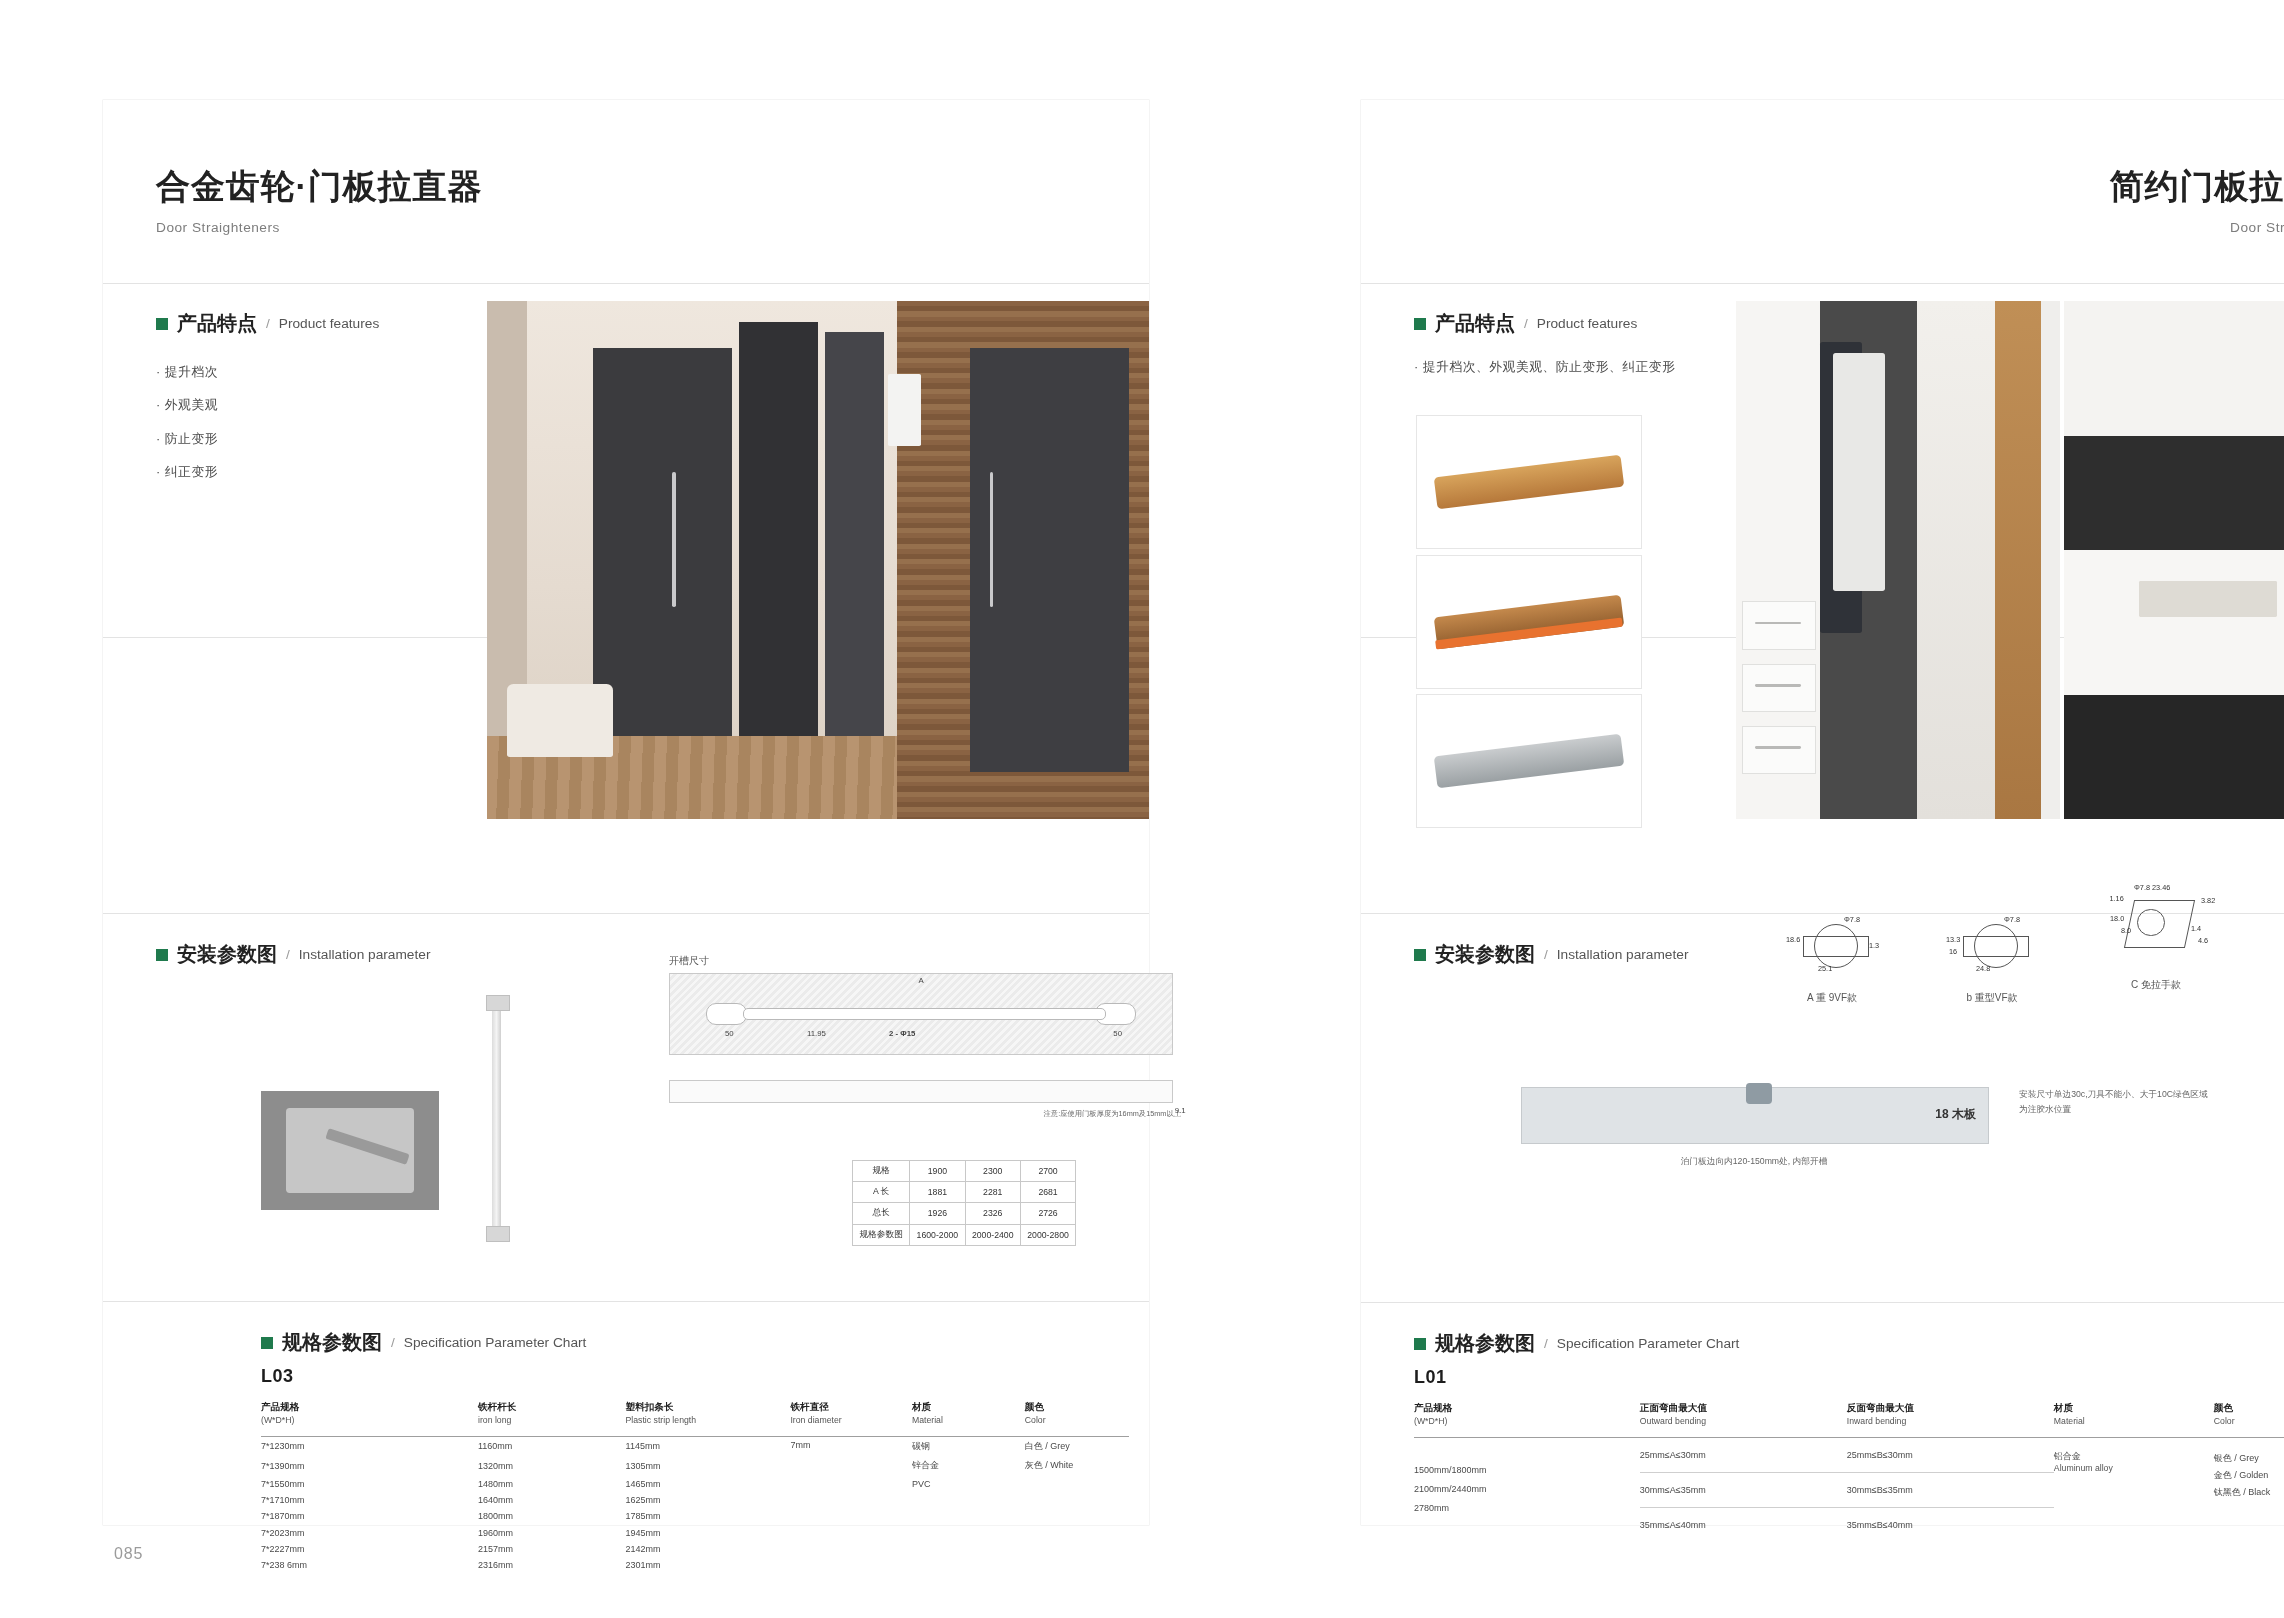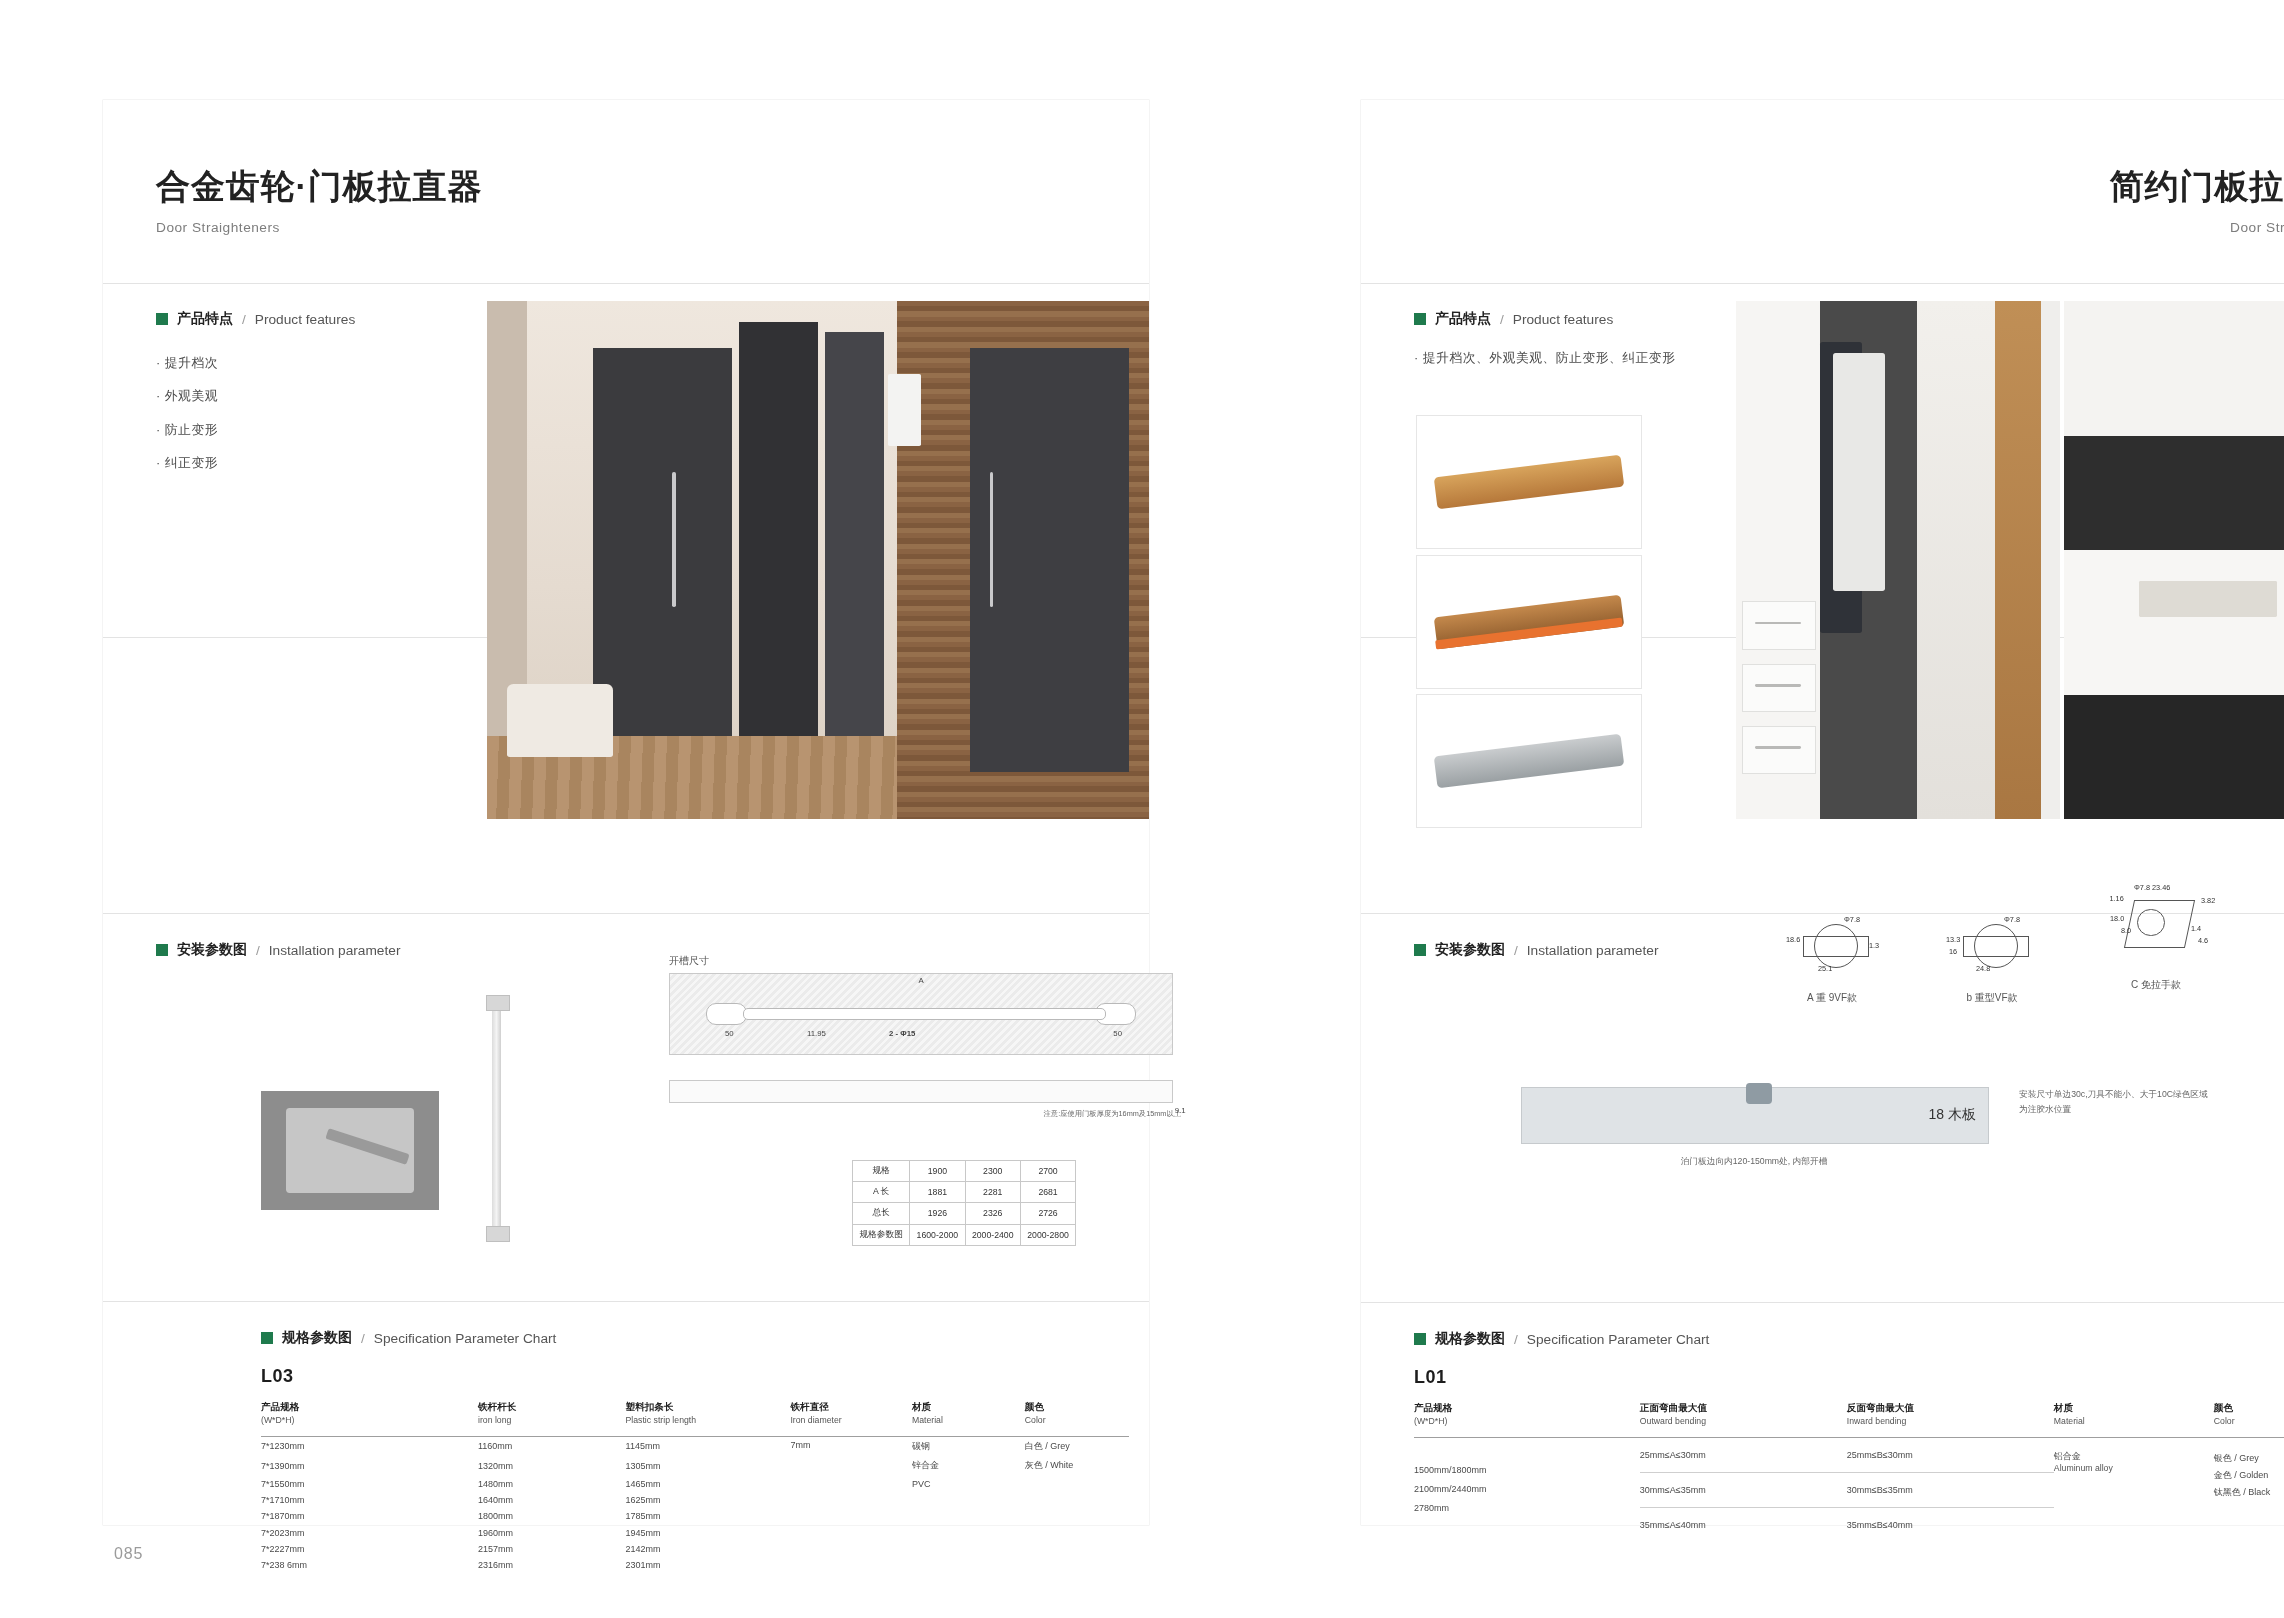--- a/index.html
+++ b/index.html
@@ -16,21 +16,21 @@
   
   .pg-head{position:relative;height:183px;border-bottom:0.5px solid #e3e3e3;}
   .pg-title{font-size:34px;font-weight:700;letter-spacing:0.9px;color:#222;}
   .pg-sub{font-size:13.7px;color:#7d7d7d;letter-spacing:0.5px;margin-top:10px;font-weight:400;}
   .head-left{position:absolute;left:53px;top:64px;}
   .head-right{position:absolute;right:53px;top:64px;text-align:right;}
 
   
   .sec-head{display:flex;align-items:center;gap:9px;}
   .sq{width:12px;height:12px;background:#1f7a4d;display:inline-block;}
-  .sec-cn{font-size:14px;font-weight:700;color:#222;}
+  .sec-cn{font-size:20px;font-weight:700;color:#222;}
   .sec-sep{font-size:13.7px;color:#9a9a9a;}
   .sec-en{font-size:13.7px;color:#555;}
 
   
   .features{position:absolute;left:53px;top:0;width:329px;}
   .feat-list{margin-top:27px;}
   .feat-item{font-size:12.8px;color:#4a4a4a;margin-bottom:16.4px;letter-spacing:0.5px;}
 
   
   .photo{position:absolute;overflow:hidden;background:#ddd;}
@@ -118,21 +118,21 @@
 
   .sec-d{position:absolute;width:146px;}
   .sec-d .cap{text-align:center;font-size:10px;color:#555;margin-top:8.2px;}
   .prof{position:relative;width:146px;height:69px;}
   .prof-circ{position:absolute;left:55px;top:10px;width:42px;height:42px;border:0.9px solid #555;border-radius:50%;}
   .prof-rect{position:absolute;left:44px;top:22px;width:64px;height:19px;border:0.9px solid #555;}
   .tick{position:absolute;font-size:7.3px;color:#333;}
 
   .board{position:absolute;left:1521px;top:1087px;width:466px;height:55px;background:#dfe3e6;border:0.5px solid #c6cacd;}
   .board-mark{position:absolute;left:48%;top:-5.5px;width:26.5px;height:21px;background:#8f9ba3;border-radius:3.7px;}
-  .board-txt{position:absolute;right:12px;top:18px;font-size:14px;color:#333;}
+  .board-txt{position:absolute;right:12px;top:18px;font-size:12px;color:#333;font-weight:bold;}
   .board-note{position:absolute;left:1521px;top:1156px;width:466px;text-align:center;font-size:8.7px;color:#666;}
   .side-note{position:absolute;left:2019px;top:1087px;width:196px;font-size:8.7px;color:#666;line-height:1.7;}
 </style>
 </head>
 <body>
 
 <div class="spread">
 
   <div class="page page-left">
 

